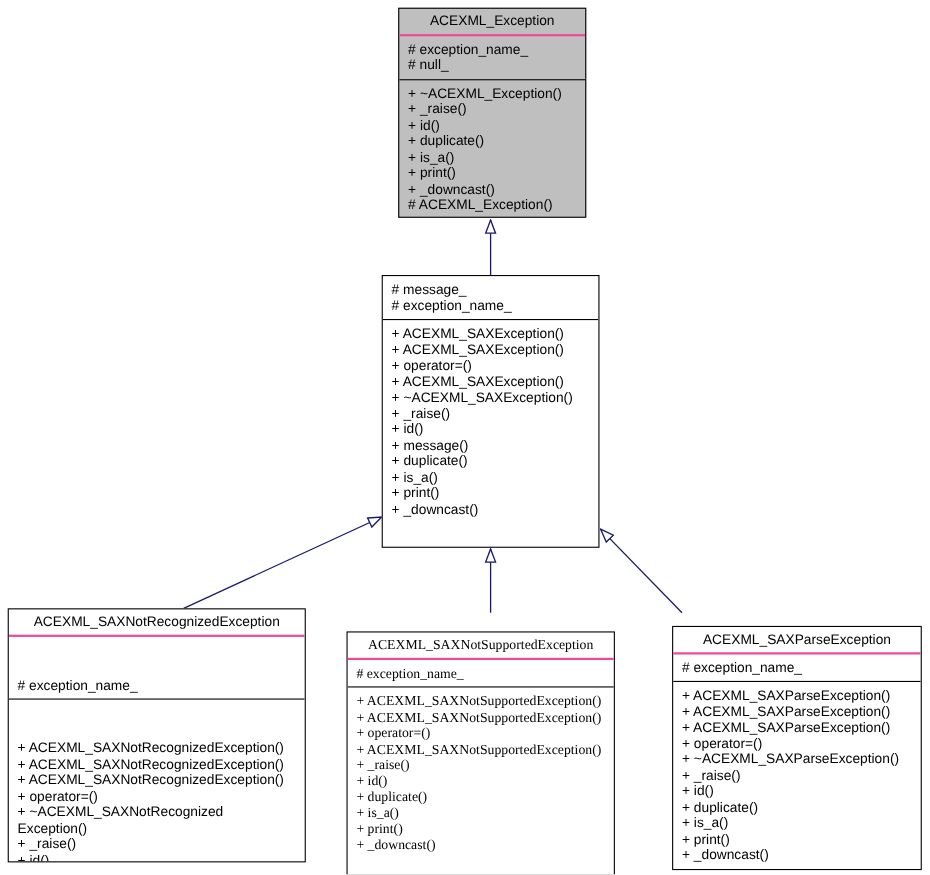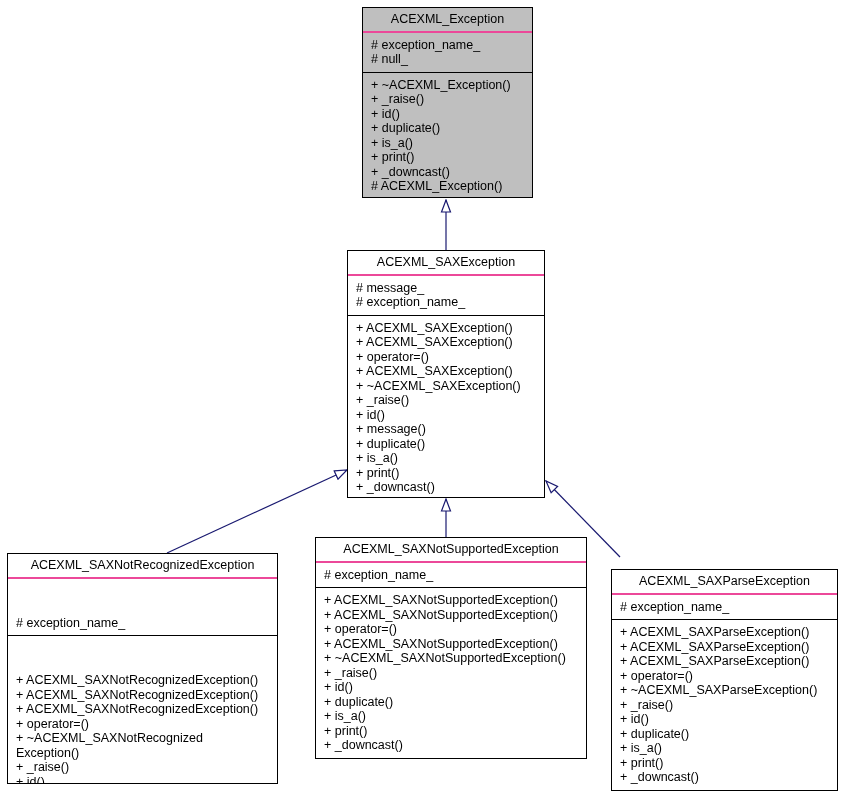--- a/index.html
+++ b/index.html
@@ -95,21 +95,20 @@
         <div class="uml-line">+ id()</div>
         <div class="uml-line">+ duplicate()</div>
         <div class="uml-line">+ is_a()</div>
         <div class="uml-line">+ print()</div>
         <div class="uml-line">+ _downcast()</div>
         <div class="uml-line"># ACEXML_Exception()</div>
       </div>
   </div>
 
   <div class="uml-box" style="left:347px; top:250px; width:198px; height:248px;">
-    <div class="uml-title">ACEXML_SAXException</div>
     <div class="uml-attrs">
         <div class="uml-line"># message_</div>
         <div class="uml-line"># exception_name_</div>
       </div>
     <div class="uml-methods">
         <div class="uml-line">+ ACEXML_SAXException()</div>
         <div class="uml-line">+ ACEXML_SAXException()</div>
         <div class="uml-line">+ operator=()</div>
         <div class="uml-line">+ ACEXML_SAXException()</div>
         <div class="uml-line">+ ~ACEXML_SAXException()</div>
@@ -137,31 +136,30 @@
 Exception()</div>
         <div class="uml-line">+ _raise()</div>
         <div class="uml-line">+ id()</div>
         <div class="uml-line">+ duplicate()</div>
         <div class="uml-line">+ is_a()</div>
         <div class="uml-line">+ print()</div>
         <div class="uml-line">+ _downcast()</div>
       </div>
   </div>
 
-  <div class="uml-box" style="left:315px; top:537px; width:272px; height:222px;">
+  <div class="uml-box" style="left:315px; top:574px; width:244px; height:222px;font-family:Liberation Serif, serif;">
     <div class="uml-title">ACEXML_SAXNotSupportedException</div>
     <div class="uml-attrs">
         <div class="uml-line"># exception_name_</div>
       </div>
     <div class="uml-methods">
         <div class="uml-line">+ ACEXML_SAXNotSupportedException()</div>
         <div class="uml-line">+ ACEXML_SAXNotSupportedException()</div>
         <div class="uml-line">+ operator=()</div>
         <div class="uml-line">+ ACEXML_SAXNotSupportedException()</div>
-        <div class="uml-line">+ ~ACEXML_SAXNotSupportedException()</div>
         <div class="uml-line">+ _raise()</div>
         <div class="uml-line">+ id()</div>
         <div class="uml-line">+ duplicate()</div>
         <div class="uml-line">+ is_a()</div>
         <div class="uml-line">+ print()</div>
         <div class="uml-line">+ _downcast()</div>
       </div>
   </div>
 
   <div class="uml-box" style="left:611px; top:569px; width:227px; height:222px;">

